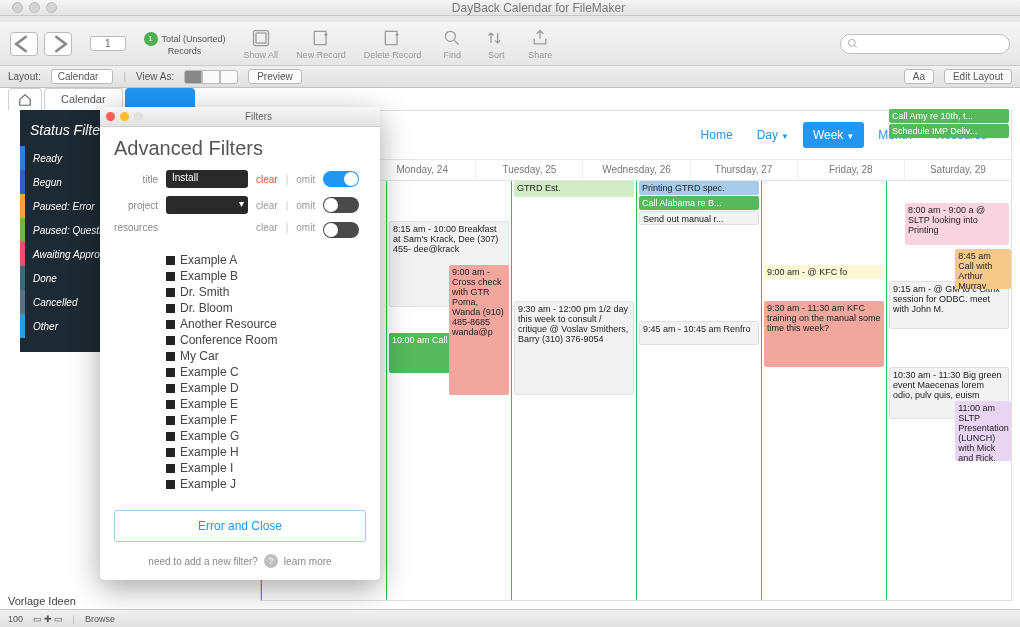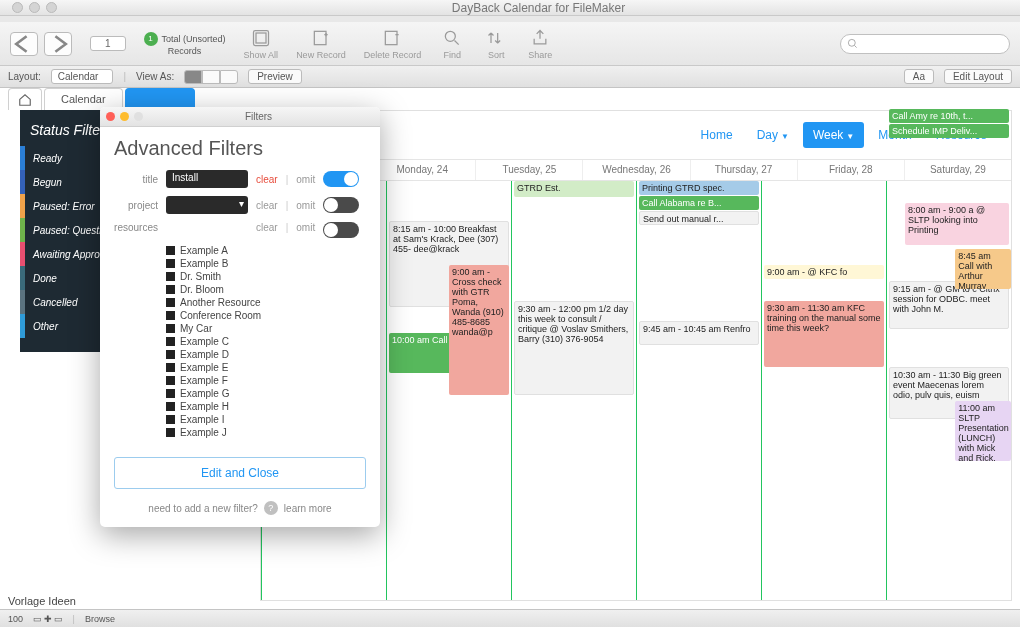--- a/index.html
+++ b/index.html
@@ -75,21 +75,21 @@
 .modal h2 { font-weight:300; font-size:20px; color:#555; padding:10px 14px 6px; }
 .frow { display:flex; align-items:center; padding:4px 14px; gap:8px; font-size:10px; color:#888; }
 .frow .lbl { width:44px; text-align:right; }
 .frow .pill { flex:0 0 82px; height:18px; background:#2a2a2a; border-radius:3px; color:#fff; padding:2px 6px; font-size:10px; }
 .frow .clear { color:#e74c3c; }
 .frow .omit { color:#999; }
 .toggle { width:36px; height:16px; border-radius:8px; background:#c4c4c4; position:relative; }
 .toggle.on { background:#2196f3; }
 .toggle .knob { position:absolute; top:1px; width:14px; height:14px; border-radius:50%; background:#fff; }
 .toggle.on .knob{right:1px;} .toggle.off .knob{left:1px;}
-.reslist { padding:2px 14px 8px 66px; font-size:10px; color:#444; }
+.reslist { padding:2px 14px 8px 66px; font-size:12px; color:#444;margin-top:8px; }
 .reslist div { display:flex; align-items:center; gap:5px; padding:1px 0; }
 .reslist .cb { width:9px; height:9px; background:#222; }
 .apply { margin:10px 14px 6px; border:1px solid #9cccee; color:#2196f3; text-align:center; padding:8px; border-radius:3px; font-size:12px; }
 .modal .foot { text-align:center; font-size:10px; color:#888; padding:6px 0 12px; display:flex; justify-content:center; gap:6px; align-items:center; }
 .modal .foot .q { width:14px; height:14px; border-radius:50%; background:#c0c0c0; color:#fff; font-size:9px; line-height:14px; }
 
 
 .footer { position:absolute; bottom:0; left:0; right:0; height:18px; background:linear-gradient(#f0f0f0,#e0e0e0); border-top:1px solid #c4c4c4; display:flex; align-items:center; padding:0 8px; gap:10px; font-size:9px; color:#555; }
 .watermark { position:absolute; left:8px; bottom:20px; font-size:11px; color:#444; }
 </style>
@@ -435,21 +435,21 @@
       <div>
         <span class="cb"></span>
         <span>Example I</span>
       </div>
       <div>
         <span class="cb"></span>
         <span>Example J</span>
       </div>
     </div>
 
-  <div class="apply">Edit and Close</div>
+  <div class="apply">Error and Close</div>
   <div class="foot">
     <span>need to add a new filter?</span>
     <span class="q">?</span>
     <span>learn more</span>
   </div>
 </div>
 
 <span class="watermark">Vorlage Ideen</span>
 
 <div class="footer">

